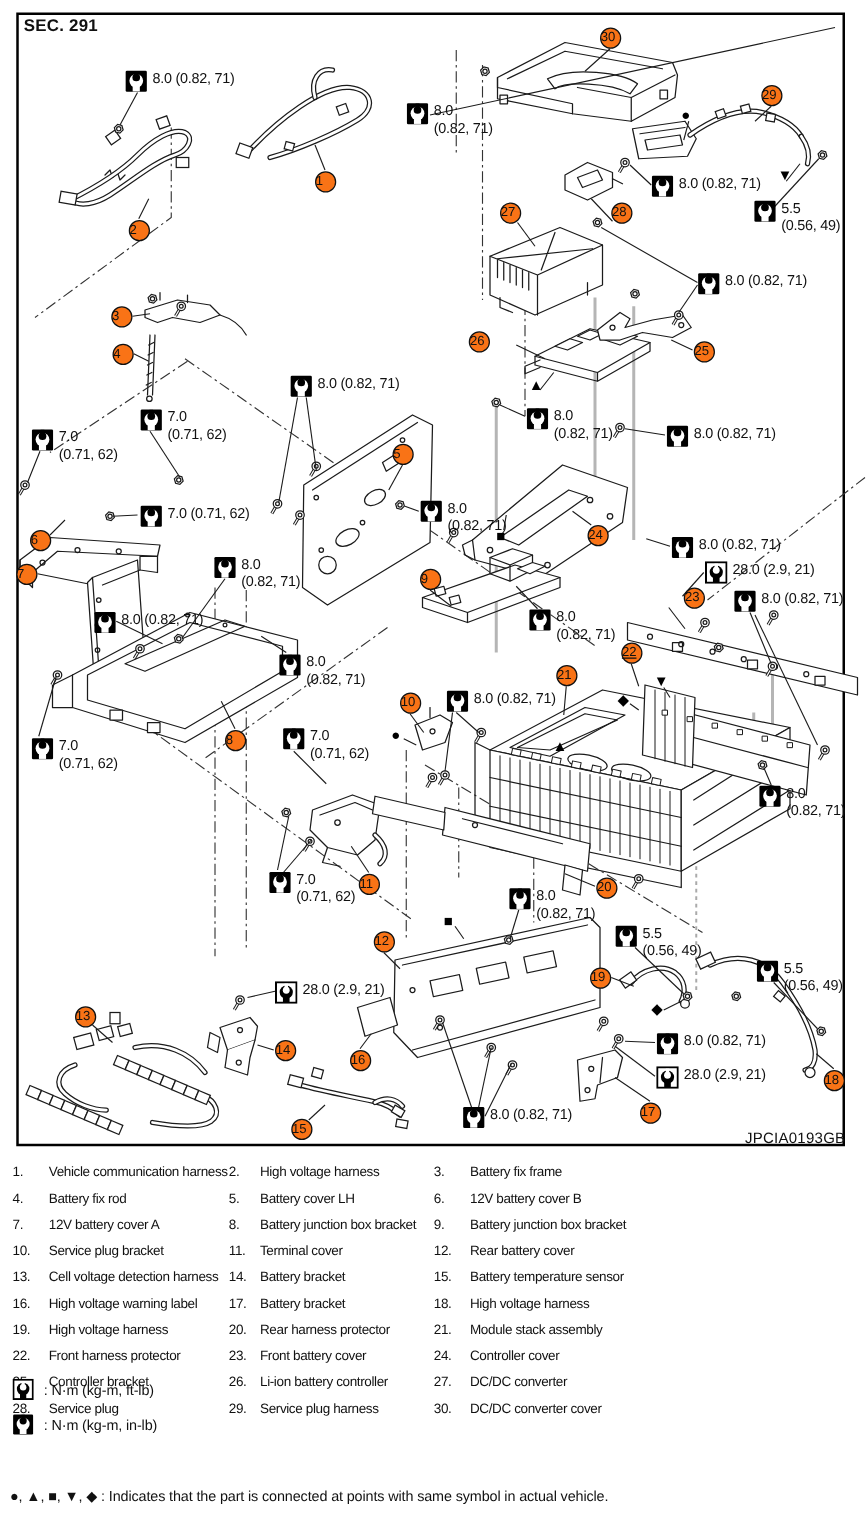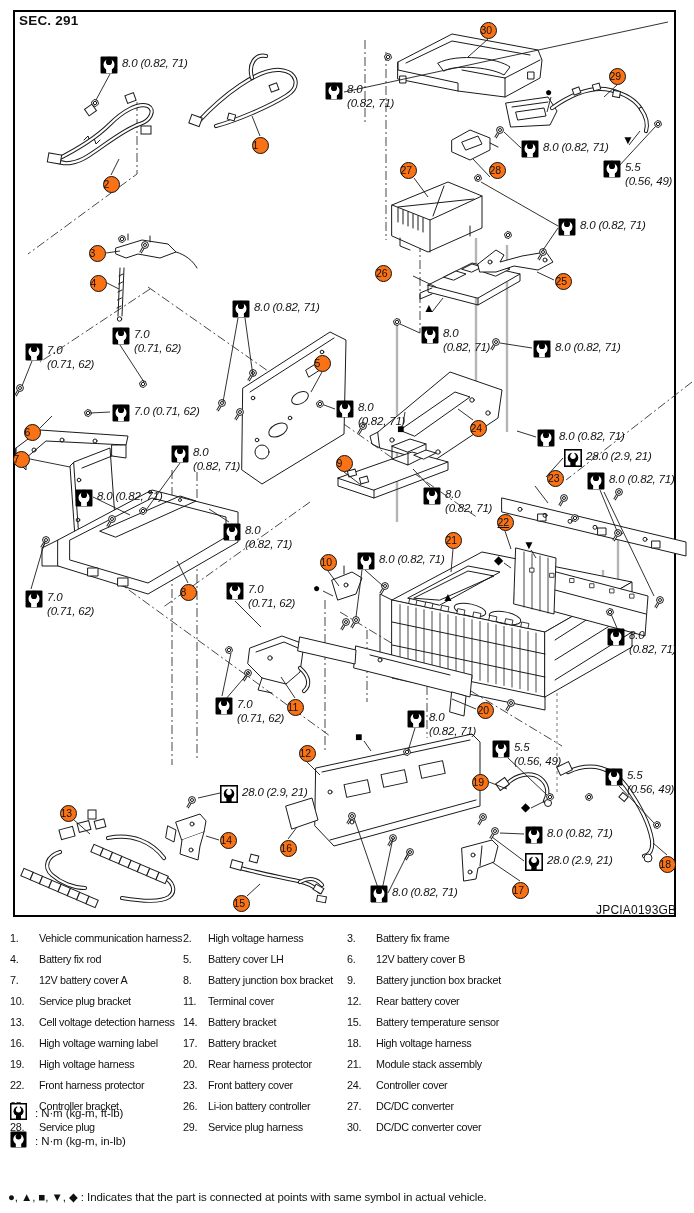--- a/index.html
+++ b/index.html
@@ -1,21 +1,21 @@
 <!DOCTYPE html>
 <html><head>
 <meta charset="utf-8">
 <style>
   html,body{margin:0;padding:0;background:#fff;}
   body{width:694px;height:1213px;position:relative;font-family:"Liberation Sans",sans-serif;color:#111;overflow:hidden;}
   .stage{position:absolute;left:0;top:0;width:648px;height:920px;}
   .frame{position:absolute;left:13px;top:10px;width:663px;height:907px;border:2px solid #000;box-sizing:border-box;}
   .sec-title{position:absolute;left:19px;top:13px;font-size:13.5px;font-weight:bold;letter-spacing:.2px;}
   #art{position:absolute;left:0;top:0;}
-  .callout{position:absolute;display:flex;align-items:flex-start;white-space:nowrap;font-style:italic;}
+  .callout{position:absolute;display:flex;align-items:flex-start;white-space:nowrap;}
   .callout .txt{margin-left:4px;font-size:11.5px;line-height:13.5px;letter-spacing:-.2px;padding-top:1px;}
   .pmarker{position:absolute;width:17px;height:17px;border:1.3px solid #111;border-radius:50%;background:#f97316;font-size:10.5px;line-height:14.5px;text-align:left;box-sizing:border-box;}
   .csym{position:absolute;font-size:12px;line-height:12px;color:#000;}
   .diagram-code{position:absolute;left:596px;top:903px;font-size:12px;letter-spacing:.2px;}
   .legend{position:absolute;left:0;top:928px;width:694px;display:grid;grid-template-columns:29px 144px 25px 139px 29px auto;padding-left:10px;box-sizing:border-box;}
   .legend .cell{font-size:10.8px;line-height:21px;letter-spacing:-.3px;white-space:nowrap;}
   .tnote{position:absolute;left:10px;display:flex;align-items:center;font-size:11.5px;letter-spacing:-.1px;}
   .tnote .txt{margin-left:8px;}
   .snote{position:absolute;left:8px;top:1190px;font-size:11.5px;letter-spacing:-.1px;white-space:nowrap;}
   .ic{display:inline-block;}

